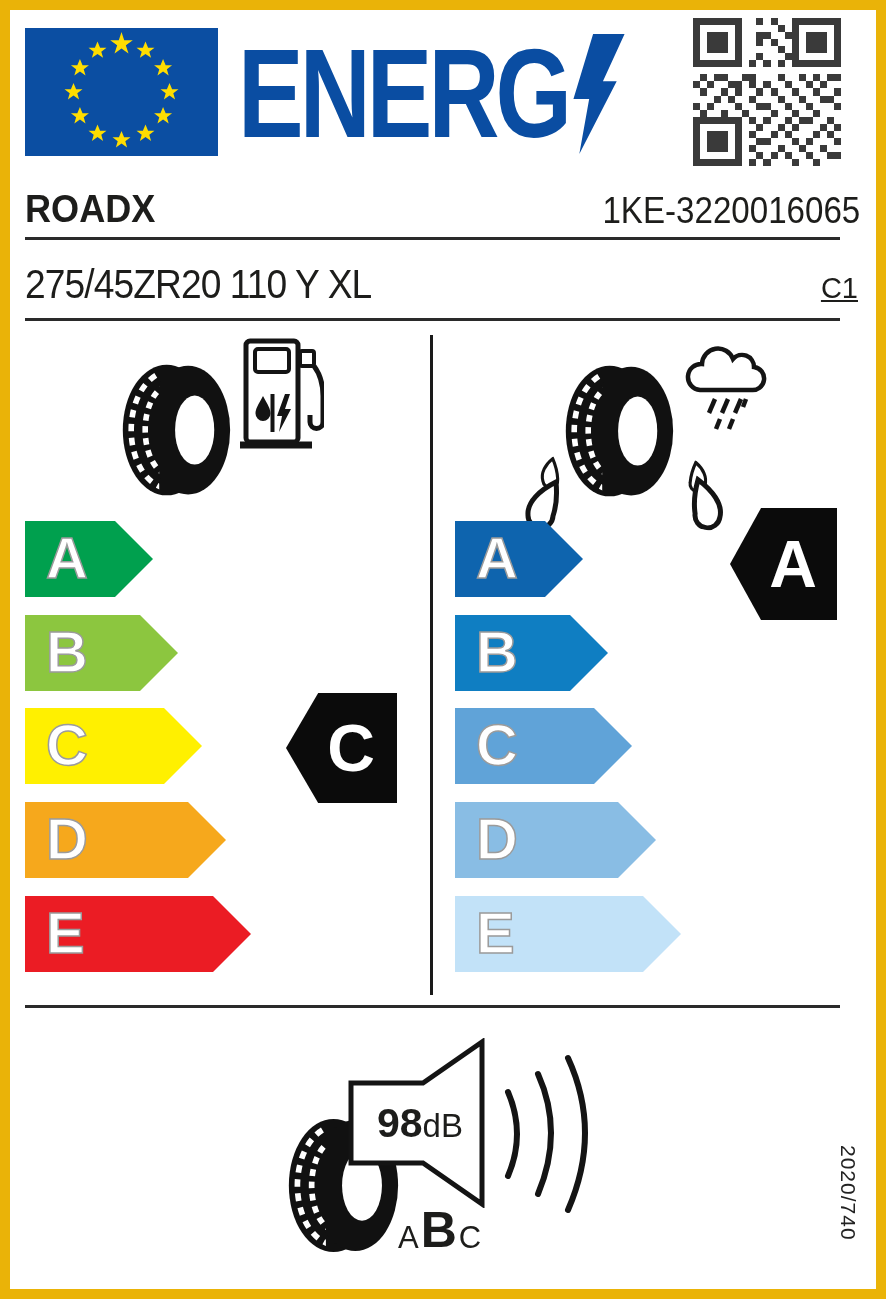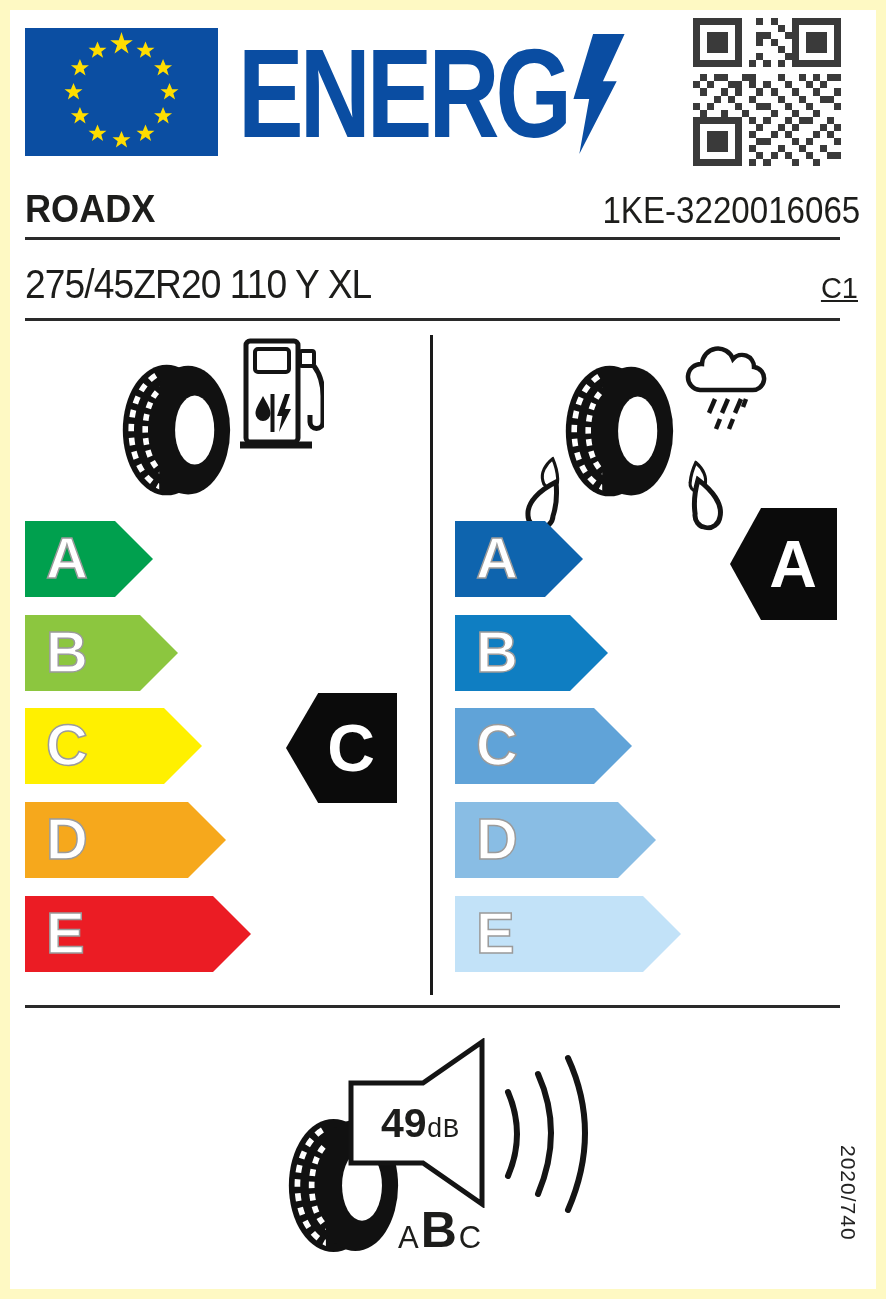--- a/index.html
+++ b/index.html
@@ -1,16 +1,16 @@
 <!DOCTYPE html>
 <html><head>
 <meta charset="utf-8">
 <style>
   html,body{margin:0;padding:0;background:#e8e8e8;}
-  .label{position:relative;width:886px;height:1299px;background:#fef9c3;font-family:"Liberation Sans",sans-serif;color:#1d1d1b;overflow:hidden;}
+  .label{position:relative;width:886px;height:1299px;background:#eab308;font-family:"Liberation Sans",sans-serif;color:#1d1d1b;overflow:hidden;}
   .inner{position:absolute;left:10px;top:10px;width:866px;height:1279px;background:#ffffff;}
   .abs{position:absolute;}
 
   
   .flag{left:25px;top:28px;width:193px;height:128px;}
   .energ{left:238px;top:30px;height:128px;display:flex;align-items:center;}
   .energ .word{font-size:126px;font-weight:700;color:#0a4da2;letter-spacing:-5px;transform:scaleX(0.78);transform-origin:left center;line-height:1;}
   .energ .bolt{margin-left:-88px;height:120px;width:52px;}
   .qr{left:693px;top:18px;width:148px;height:148px;}
 
@@ -56,21 +56,21 @@
           clip-path:polygon(0 50%,29% 0,100% 0,100% 100%,29% 100%);
           display:flex;align-items:center;justify-content:flex-end;}
   .rating-fuel{left:286px;top:693px;width:111px;height:110px;font-size:66px;padding-right:22px;box-sizing:border-box;}
   .rating-wet{left:730px;top:508px;width:107px;height:112px;font-size:66px;padding-right:20px;box-sizing:border-box;}
 
   
   .tyre-noise{left:286px;top:1116px;width:114px;height:140px;}
   .speaker{left:348px;top:1038px;width:140px;height:170px;}
   .db{left:358px;top:1100px;width:124px;text-align:center;white-space:nowrap;}
   .db .v{font-size:41px;font-weight:700;}
-  .db .u{font-size:27px;font-weight:400;margin-left:0;font-family:Liberation Mono, monospace;}
+  .db .u{font-size:33px;font-weight:400;margin-left:0;}
   .arcs{left:500px;top:1050px;width:92px;height:168px;}
   .abc{left:398px;top:1205px;display:flex;align-items:flex-end;letter-spacing:2px;}
   .abc .s{font-size:31px;line-height:1;padding-bottom:2px;}
   .abc .big{font-size:50px;font-weight:700;line-height:1;}
   .reg{right:26px;top:1145px;writing-mode:vertical-rl;font-size:21px;letter-spacing:1px;color:#222;}
 </style>
 </head>
 <body>
 
 <div class="label">
@@ -216,21 +216,21 @@
     <ellipse cx="80" cy="72" rx="21" ry="37" fill="#fff"></ellipse>
     <g clip-path="url(#tc1)">
       <ellipse cx="54" cy="72" rx="42" ry="63" fill="none" stroke="#fff" stroke-width="6" stroke-dasharray="8 7"></ellipse>
       <ellipse cx="54" cy="72" rx="27" ry="48" fill="none" stroke="#fff" stroke-width="6" stroke-dasharray="7 6"></ellipse>
     </g>
   </svg>
   <svg class="abs speaker" viewBox="0 0 140 170">
     <polygon points="3,45 75,45 134,4 134,166 75,125 3,125" fill="#fff" stroke="#141414" stroke-width="5"></polygon>
   </svg>
   <div class="abs db">
-    <span class="v">49</span><span class="u">dB</span>
+    <span class="v">98</span><span class="u">dB</span>
   </div>
   <svg class="abs arcs" viewBox="0 0 92 168">
     <g fill="none" stroke="#141414" stroke-width="6" stroke-linecap="round">
       <path d="M8 42 q18 42 0 84"></path>
       <path d="M38 24 q26 58 0 120"></path>
       <path d="M68 8 q34 74 0 152"></path>
     </g>
   </svg>
   <div class="abs abc">
     <span class="s">A</span>

